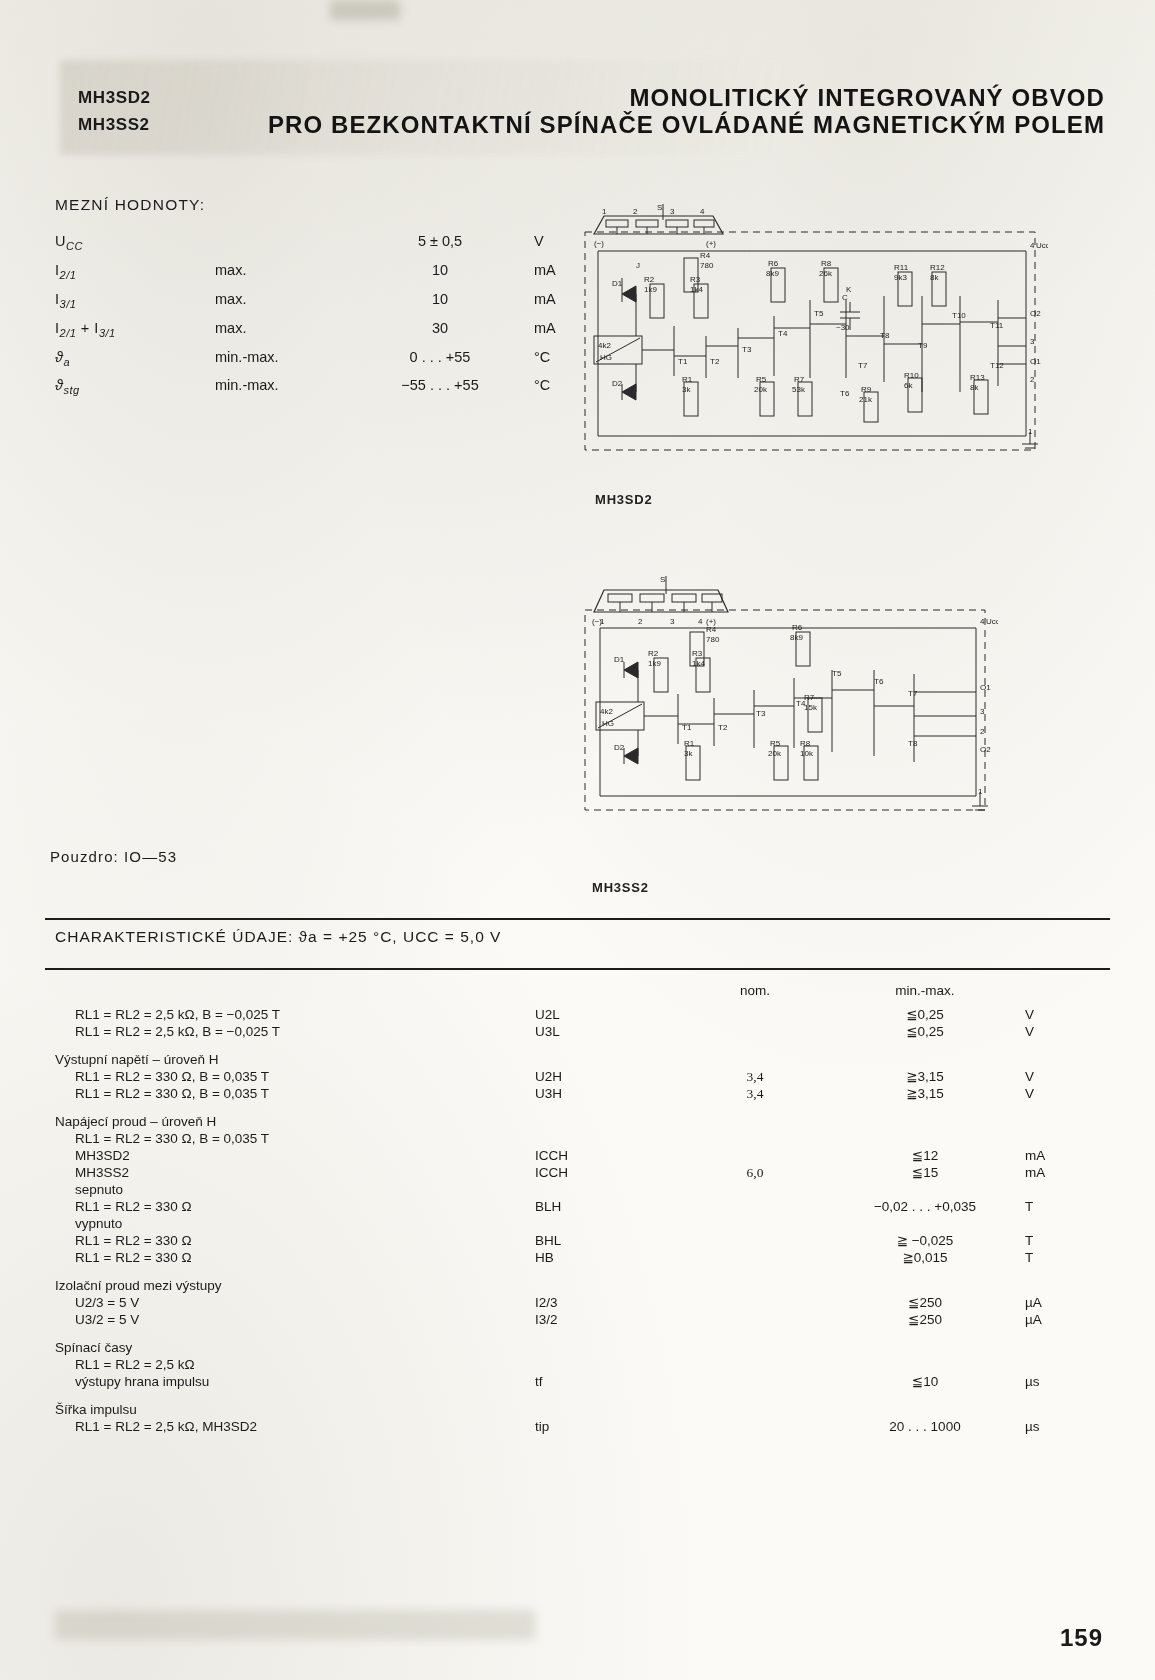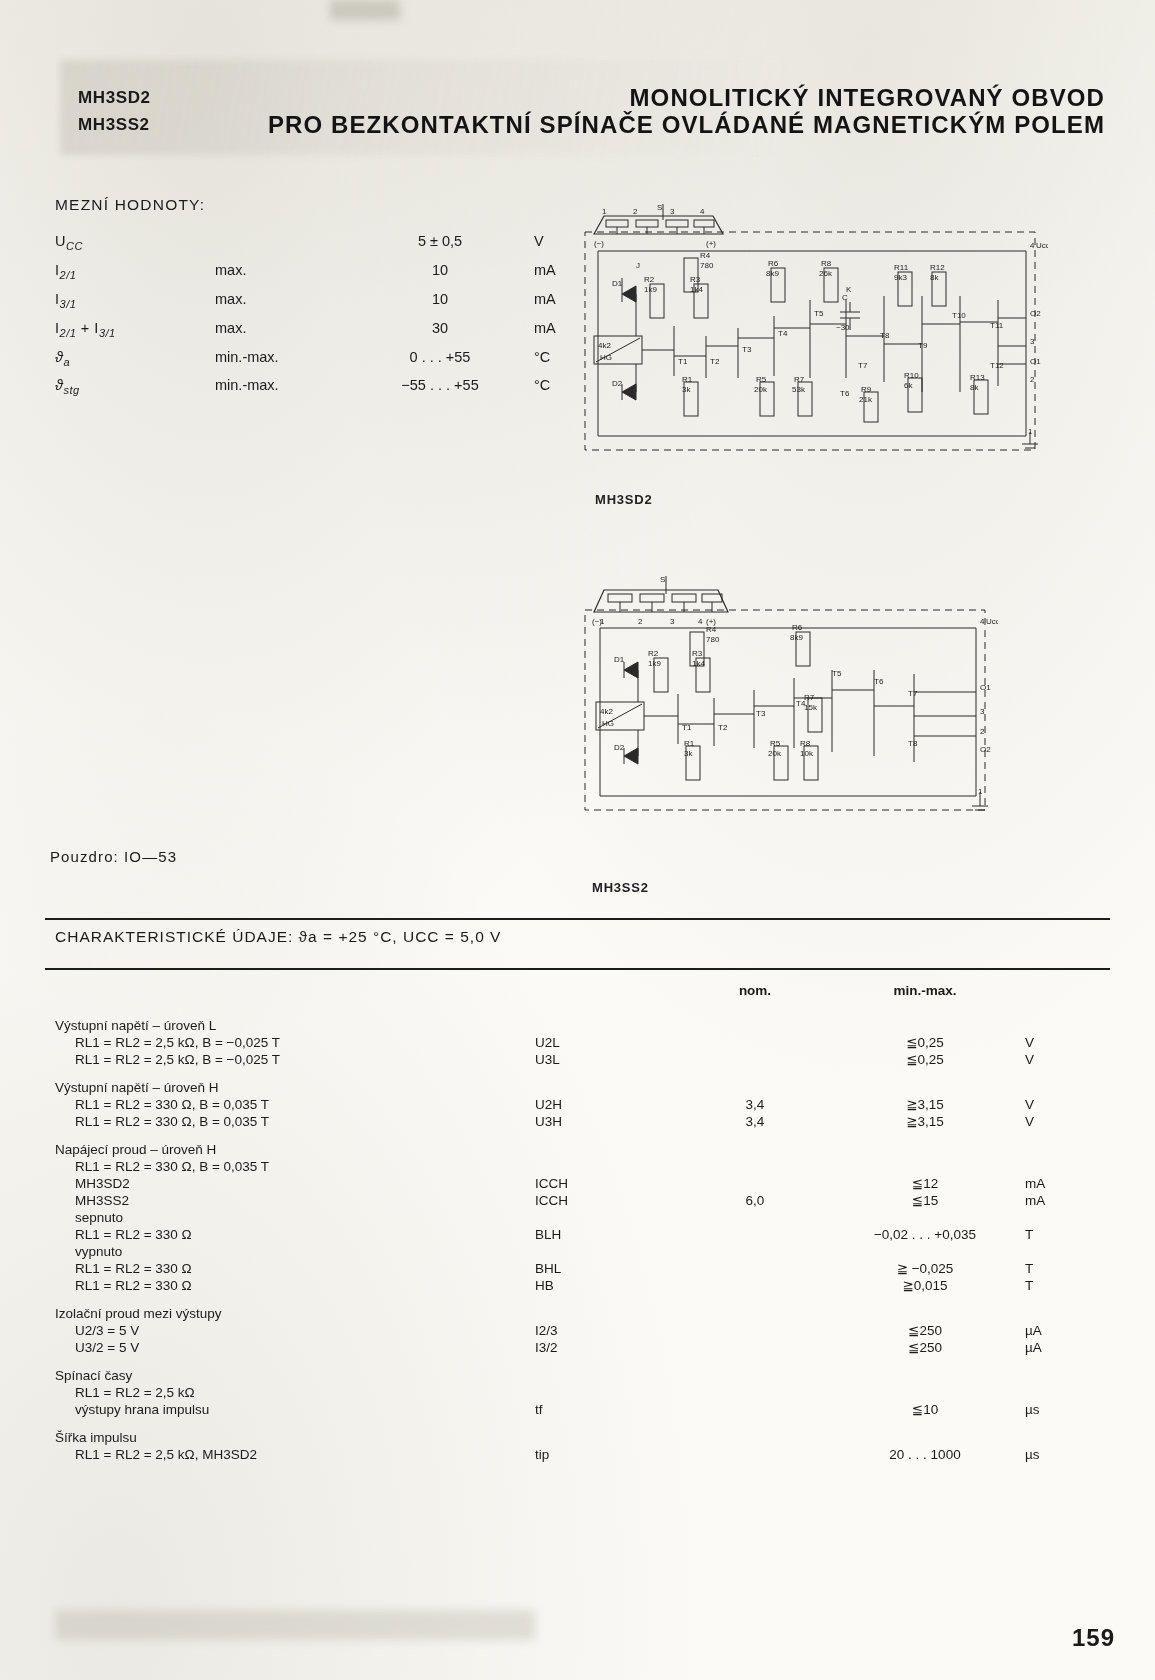--- a/index.html
+++ b/index.html
@@ -117,40 +117,40 @@
   }
   table.chars {
     position: absolute;
     left: 55px;
     top: 982px;
     width: 1045px;
     border-collapse: collapse;
     font-size: 13.5px;
   }
   table.chars th {
-    font-weight: bold;
+    font-weight: normal;
     font-size: 13.5px;
     padding-bottom: 8px;
     margin-top: 31px;
   }
   table.chars td {
     vertical-align: top;
     padding: 0;
     line-height: 17px;
   }
   td.c-desc { width: 480px; }
   td.c-sym  { width: 150px; }
-  td.c-nom  { width: 140px; text-align: center; }
+  td.c-nom  { width: 140px; text-align: center; font-family: Liberation Serif, serif; }
   td.c-mm   { width: 200px; text-align: center; }
   td.c-unit { width: 75px; text-align: left; }
   .grp-head { padding-top: 11px !important; }
   .indent1 { padding-left: 20px; display: block; }
   .pagenum {
     position: absolute;
-    right: 40px;
+    right: 52px;
     bottom: 28px;
     font-size: 24px;
     font-weight: bold;
     letter-spacing: 1px;
     color: #1a1a1a;
   }
   .smudge {
     position: absolute;
     pointer-events: none;
   }
@@ -495,27 +495,20 @@
       <tr>
         <th></th>
         <th></th>
         <th>nom.</th>
         <th>min.-max.</th>
         <th></th>
       </tr>
     </thead>
     <tbody id="chars-body">
         <tr>
-          <td class="c-desc grp-head"><span>Výstupní napětí – úroveň L</span></td>
-          <td class="c-sym grp-head"></td>
-          <td class="c-nom grp-head"></td>
-          <td class="c-mm grp-head"></td>
-          <td class="c-unit grp-head"></td>
-        </tr>
-        <tr>
           <td class="c-desc">
             <span class="indent1">RL1 = RL2 = 2,5 kΩ, B = −0,025 T</span>
           </td>
           <td class="c-sym">U2L</td>
           <td class="c-nom"></td>
           <td class="c-mm">≦0,25</td>
           <td class="c-unit">V</td>
         </tr>
         <tr>
           <td class="c-desc">

